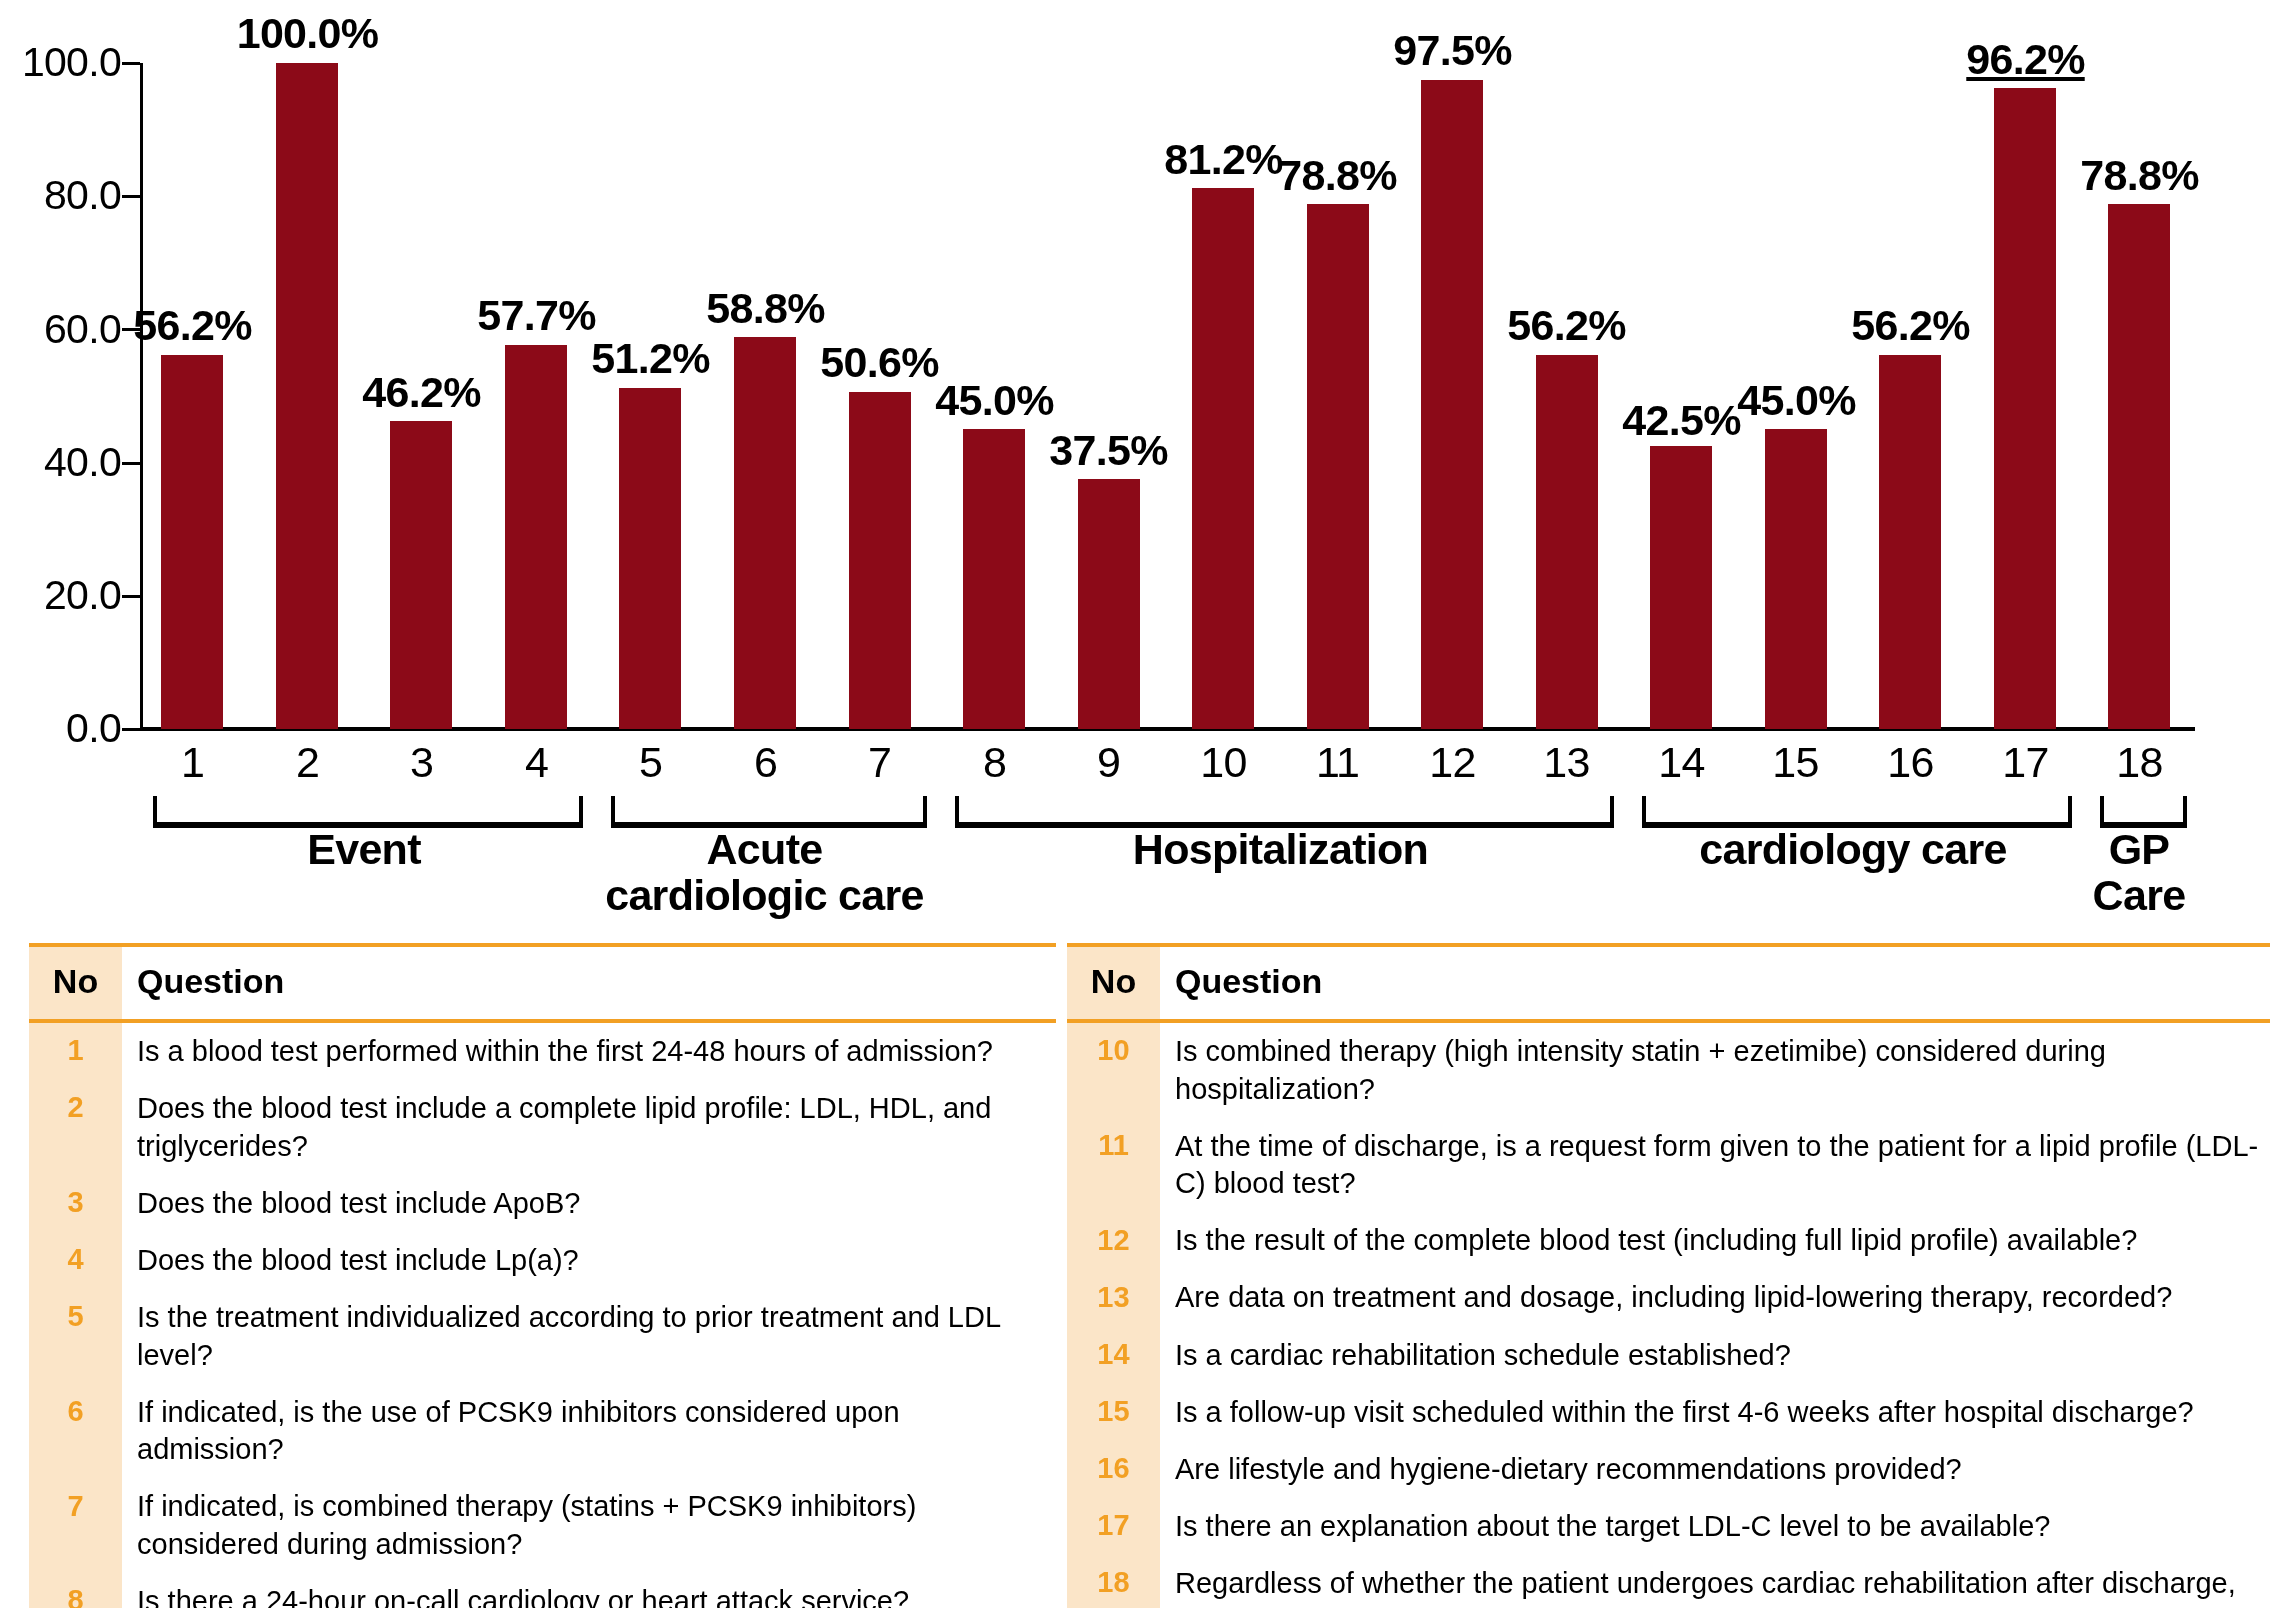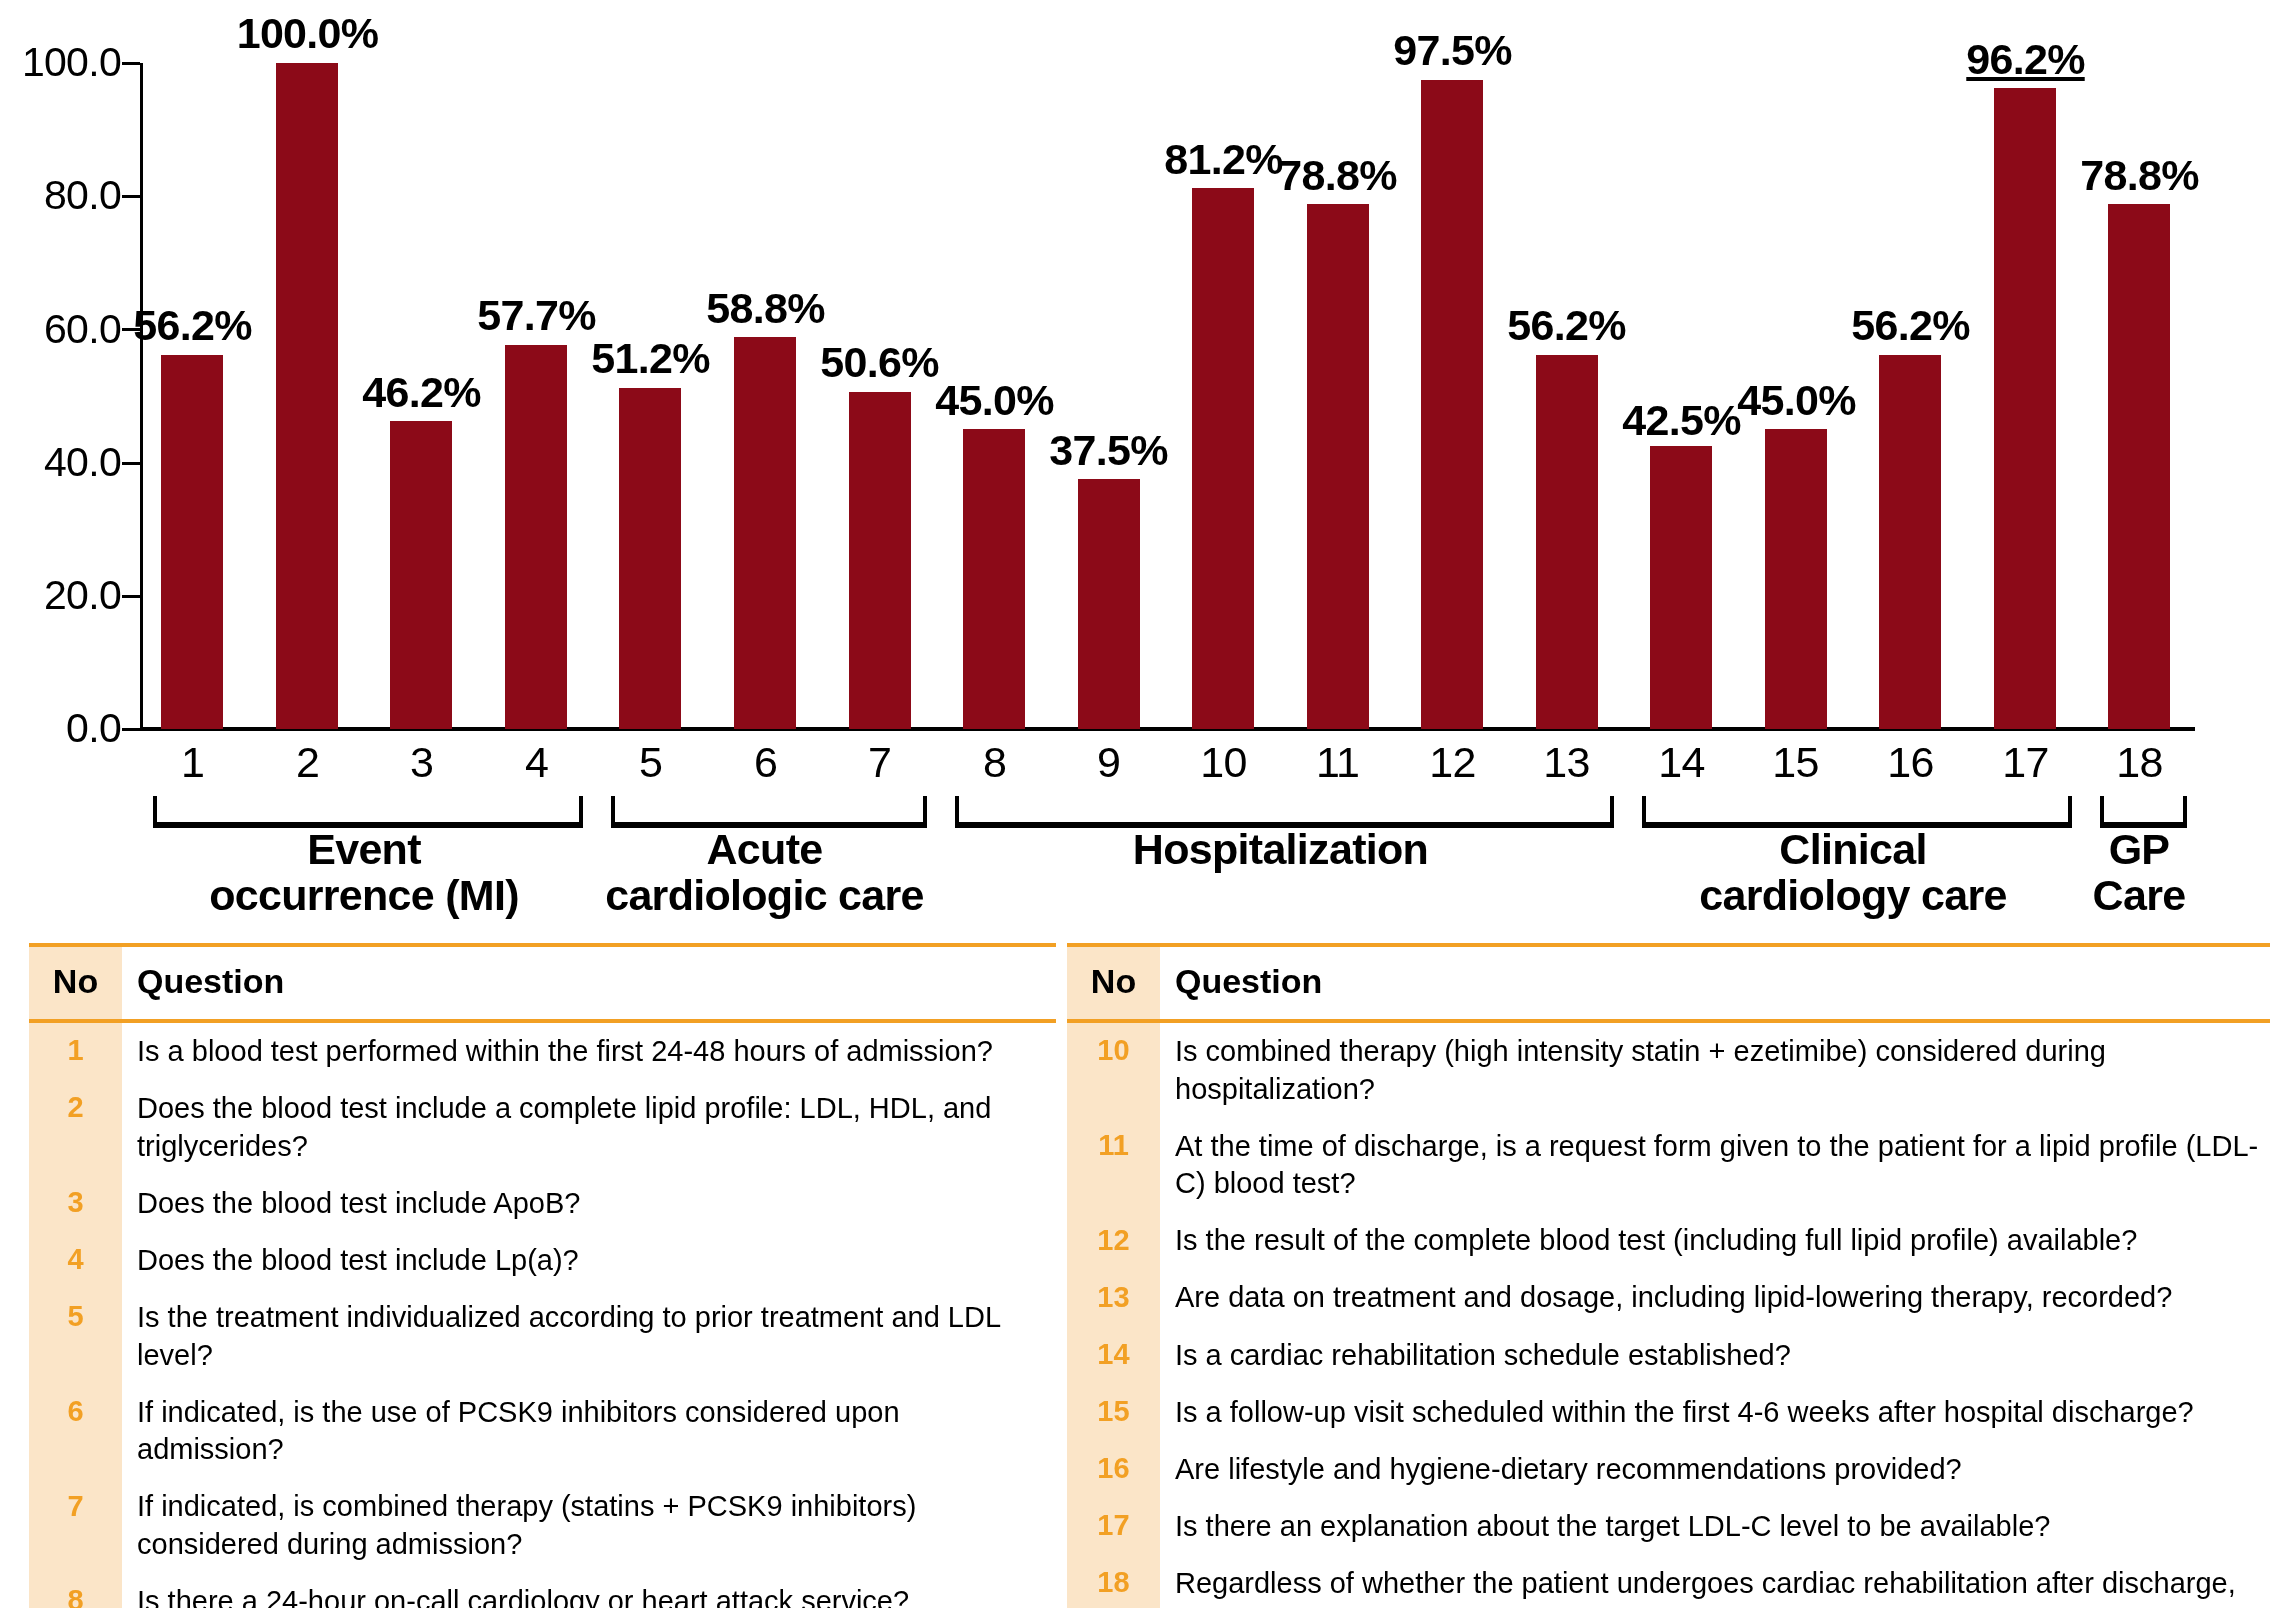--- a/index.html
+++ b/index.html
@@ -194,34 +194,32 @@
         <div class="barwrap" style="left: 2108px; width: 62px;">
           <div class="bar" style="height: 525px; background: rgb(140, 10, 24);"></div>
         </div>
         <div class="vlabel" style="left: 2060px; width: 159px; top: 154px;">78.8%</div>
         <div class="xtick" style="left: 2098px;">18</div>
       </div>
     <div id="groups">
         <div class="bracket" style="left: 153px; width: 422px;"></div>
         <div class="glabel" style="left: 70px; width: 588px;">
           <div>Event</div>
-          <div>occurrence (MI)</div>
         </div>
         <div class="bracket" style="left: 611px; width: 308px;"></div>
         <div class="glabel" style="left: 528px; width: 473px;">
           <div>Acute</div>
           <div>cardiologic care</div>
         </div>
         <div class="bracket" style="left: 955px; width: 651px;"></div>
         <div class="glabel" style="left: 872px; width: 817px;">
           <div>Hospitalization</div>
         </div>
         <div class="bracket" style="left: 1642px; width: 422px;"></div>
         <div class="glabel" style="left: 1559px; width: 588px;">
-          <div>Clinical</div>
           <div>cardiology care</div>
         </div>
         <div class="bracket" style="left: 2100px; width: 79px;"></div>
         <div class="glabel" style="left: 2017px; width: 244px;">
           <div>GP</div>
           <div>Care</div>
         </div>
       </div>
   </div>
 

